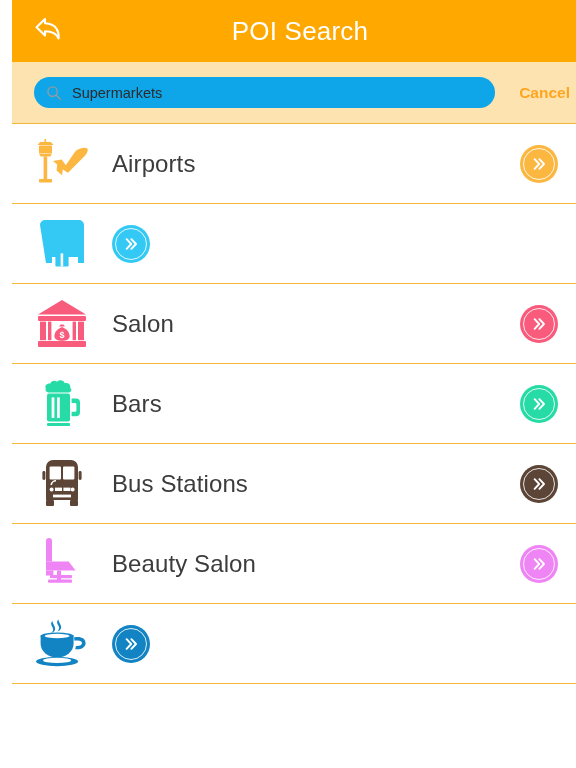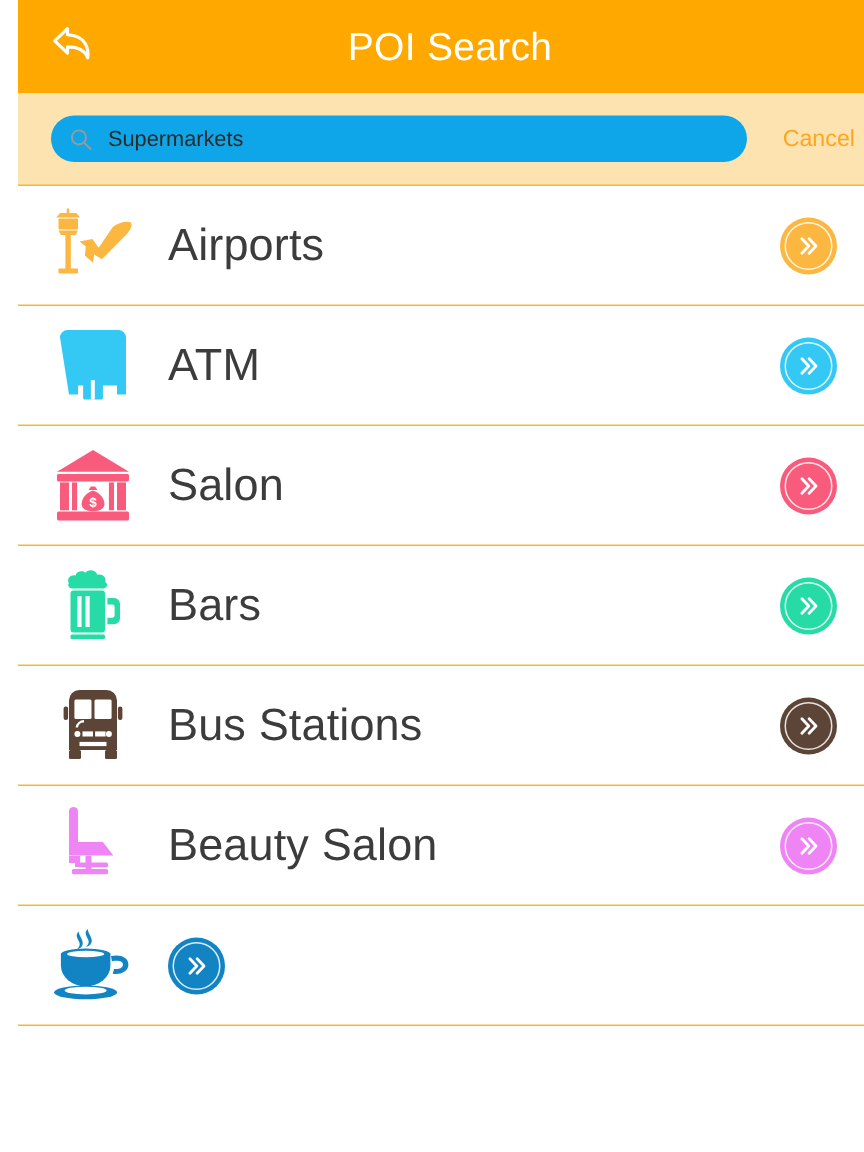--- a/index.html
+++ b/index.html
@@ -96,20 +96,21 @@
     overflow: hidden;
     text-overflow: ellipsis;
   }
   .cancel-btn {
     margin-left: 24px;
     margin-right: 4px;
     color: #ffa51f;
     font-size: 15.5px;
     cursor: pointer;
     flex: 0 0 auto;
+    font-weight: bold;
   }
 
   
   .poi-list {
     flex: 1;
     overflow: hidden;
     background: #ffffff;
   }
   .poi-row {
     height: 80px;
@@ -127,21 +128,21 @@
     height: 80px;
     display: flex;
     align-items: center;
     justify-content: center;
   }
   .poi-icon-wrap svg {
     display: block;
   }
   .poi-label {
     flex: 1;
-    font-size: 30px;
+    font-size: 24px;
     color: #3c3c3c;
     letter-spacing: 0.1px;
   }
   .poi-chevron {
     width: 38px;
     height: 38px;
     min-width: 38px;
     border-radius: 50%;
     position: relative;
     display: flex;
@@ -236,21 +237,20 @@
             <rect x="37.6" y="17" width="3.4" height="3.4"></rect>
             <rect x="37.6" y="22" width="3.4" height="3.4"></rect>
             <rect x="20.4" y="12" width="15" height="15" rx="1"></rect>
             <rect x="20.4" y="29.5" width="15" height="2.6" rx="1"></rect>
             <path d="M19.6 33 h16.8 l-1.4 3 h-14 z"></path>
             <rect x="21.4" y="36.4" width="13.2" height="13" rx="1"></rect>
             <rect x="26.6" y="36.4" width="2.6" height="13" fill="#ffffff"></rect>
           </g>
         </svg>
       </div>
-      <div class="poi-label">ATM</div>
       <div class="poi-chevron" style="background:#33c9f4">
         <span>
           <svg width="18" height="18" viewBox="0 0 18 18" fill="none">
             <path d="M4.6 4.2 L9.2 9 L4.6 13.8" stroke="#ffffff" stroke-width="1.9" stroke-linecap="round" stroke-linejoin="round"></path>
             <path d="M9.4 4.2 L14 9 L9.4 13.8" stroke="#ffffff" stroke-width="1.9" stroke-linecap="round" stroke-linejoin="round"></path>
           </svg>
         </span>
       </div>
     </div>
 

